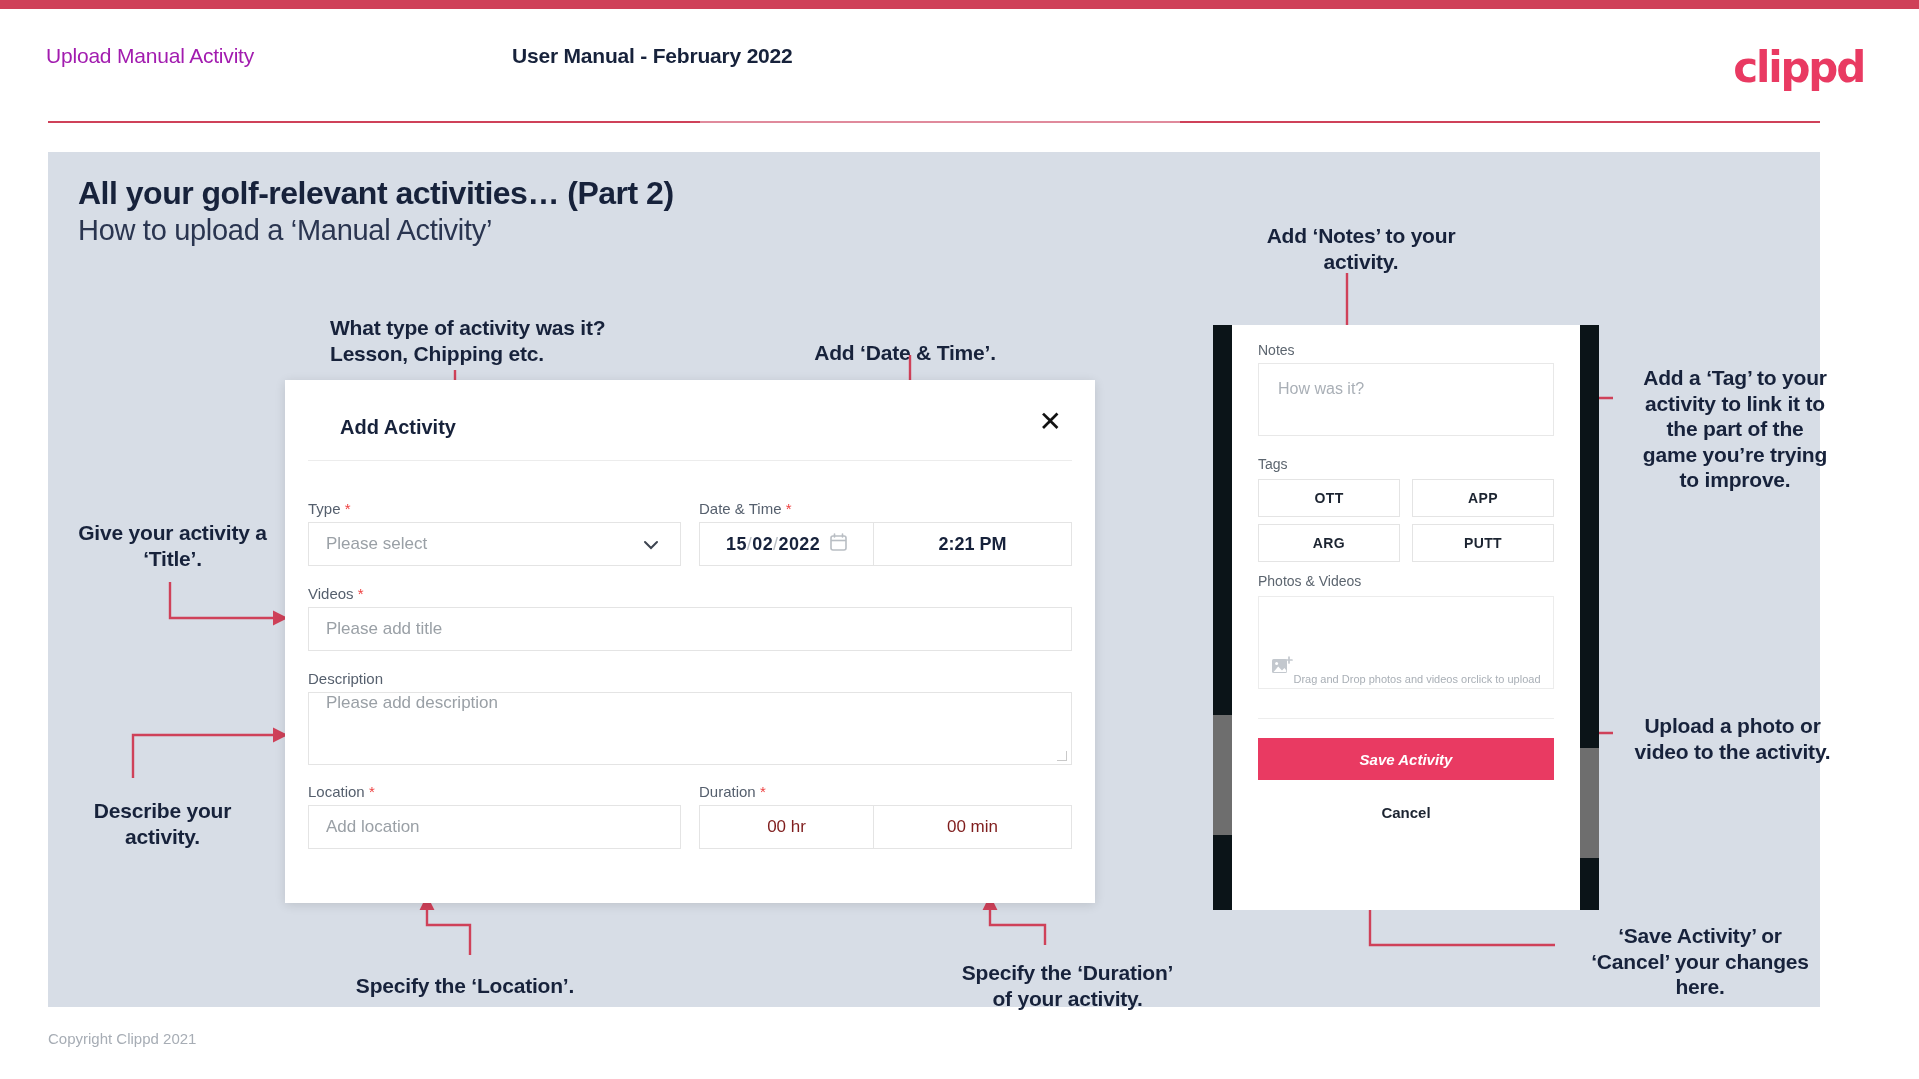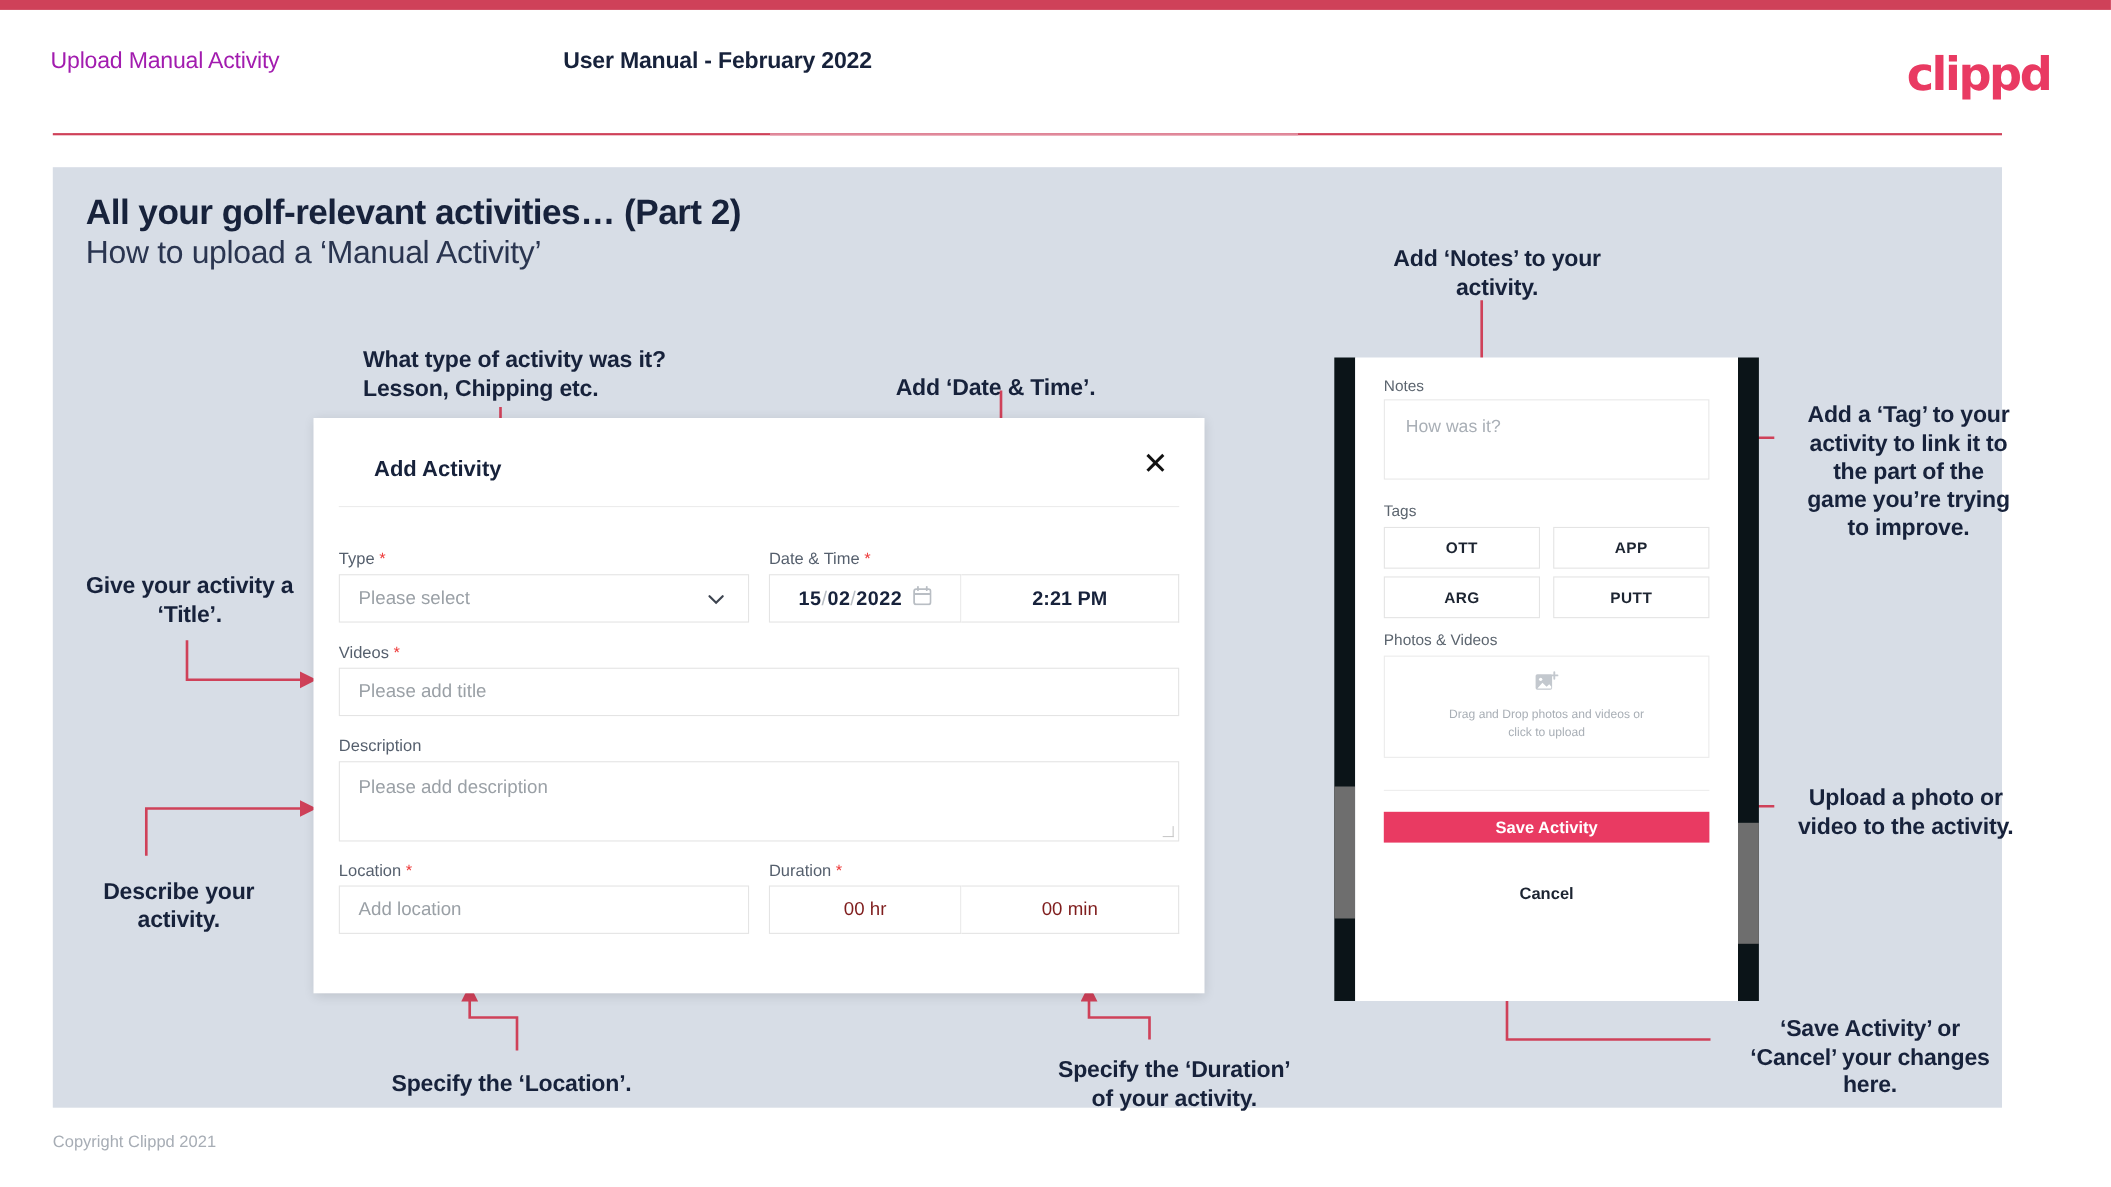--- a/index.html
+++ b/index.html
@@ -125,21 +125,21 @@
   .p-label { position:absolute; font-size:14px; color:#5c656f; }
   .p-box { position:absolute; border:1px solid #e8e8e8; background:#fff; }
   .p-ph { position:absolute; font-size:16px; color:#a9afb6; }
   .tag {
     position:absolute; border:1px solid #e4e4e4; background:#fff;
     display:flex; align-items:center; justify-content:center;
     font-size:14px; font-weight:700; color:#1c2431; letter-spacing:.4px;
   }
   .dropzone {
     position:absolute; border:1px solid #ececec; background:#fff;
-    display:flex; flex-direction:column; align-items:center; justify-content:center;
+    display:flex; flex-direction:row; align-items:flex-end; justify-content:center;
   }
   .dz-text { font-size:11px; color:#a9afb6; text-align:center; line-height:1.45; }
   .p-hr { position:absolute; height:1px; background:#ededed; }
   .save-btn {
     position:absolute; background:#e93a62; display:flex; align-items:center; justify-content:center;
     color:#fff; font-size:15px; font-weight:700; cursor:pointer;
   }
   .cancel-btn {
     position:absolute; text-align:center; font-size:15px; font-weight:700; color:#1c2431; cursor:pointer;
   }
@@ -250,21 +250,21 @@
       <span>Videos</span>
       <span class="req">*</span>
     </div>
     <div class="inp" style="left:23px; top:227px; width:764px; height:44px;">
       <span class="ph">Please add title</span>
     </div>
 
     <div class="fld-label" style="left:23px; top:290px;">
       <span>Description</span>
     </div>
-    <div class="inp" style="left:23px; top:312px; width:764px; height:73px; align-items:flex-start; padding-top:13px;">
+    <div class="inp" style="left:23px; top:312px; width:764px; height:73px; align-items:flex-start; ">
       <span class="ph">Please add description</span>
       <span class="ta-grip"></span>
     </div>
 
     <div class="fld-label" style="left:23px; top:403px;">
       <span>Location</span>
       <span class="req">*</span>
     </div>
     <div class="inp" style="left:23px; top:425px; width:373px; height:44px;">
       <span class="ph">Add location</span>
@@ -318,21 +318,21 @@
             <line x1="18" y1="1" x2="18" y2="7" stroke="#c3c8ce" stroke-width="1.7" stroke-linecap="round"></line>
             <line x1="15" y1="4" x2="21" y2="4" stroke="#c3c8ce" stroke-width="1.7" stroke-linecap="round"></line>
           </svg>
         </span>
         <span class="dz-text">Drag and Drop photos and videos or</span>
         <span class="dz-text">click to upload</span>
       </div>
 
       <div class="p-hr" style="left:26px; top:393px; width:296px;"></div>
 
-      <div class="save-btn" style="left:26px; top:413px; width:296px; height:28px;">
+      <div class="save-btn" style="left:26px; top:413px; width:296px; height:42px;font-style:italic;">
         <span>Save Activity</span>
       </div>
 
       <div class="cancel-btn" style="left:26px; top:479px; width:296px;">
         <span>Cancel</span>
       </div>
     </div>
   </div>
 
   <div class="footer">Copyright Clippd 2021</div>

